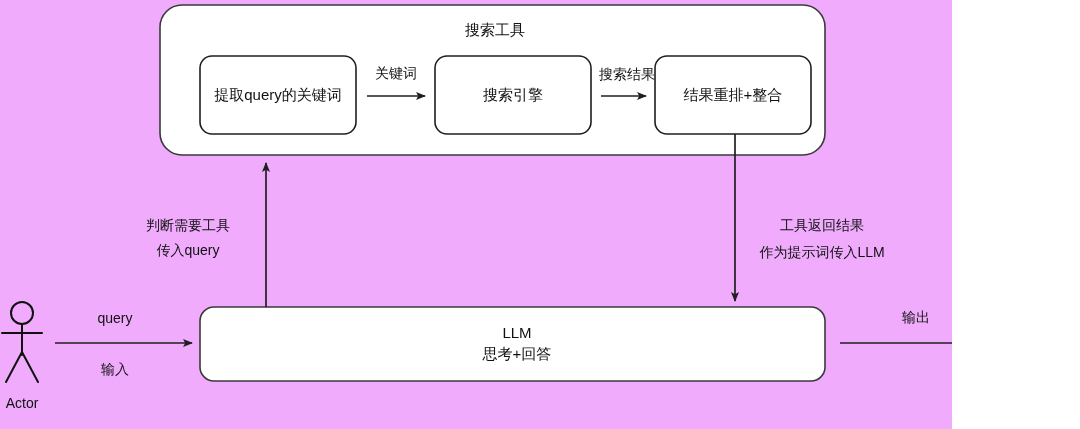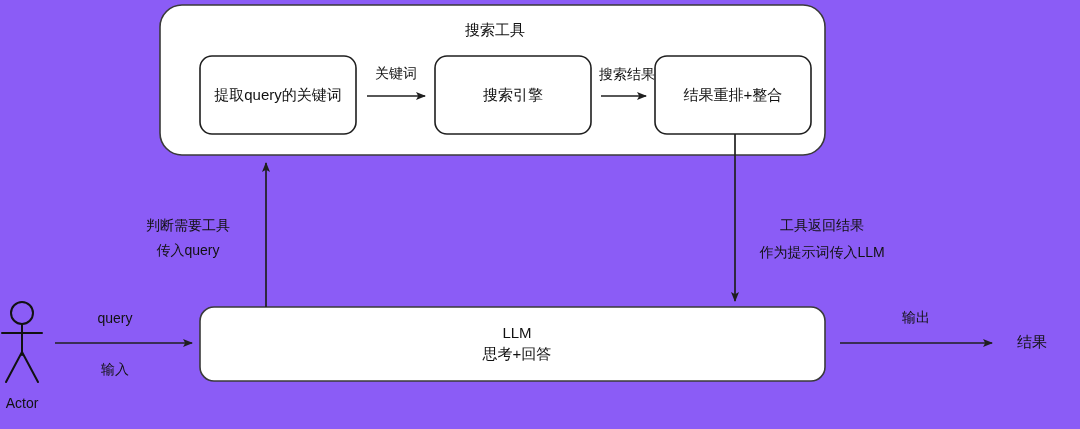--- a/index.html
+++ b/index.html
@@ -7,23 +7,23 @@
     margin: 0;
     padding: 0;
     background: #ffffff;
   }
   body {
     font-family: "Liberation Sans", "DejaVu Sans", sans-serif;
     color: #111111;
   }
   #diagram-root {
     position: relative;
-    width: 1080px;
+    width: 952px;
     height: 429px;
-    background: #8b5cf6;
+    background: #f0abfc;
     overflow: hidden;
   }
   svg.diagram-canvas {
     position: absolute;
     top: 0;
     left: 0;
     width: 1080px;
     height: 429px;
     display: block;
   }

